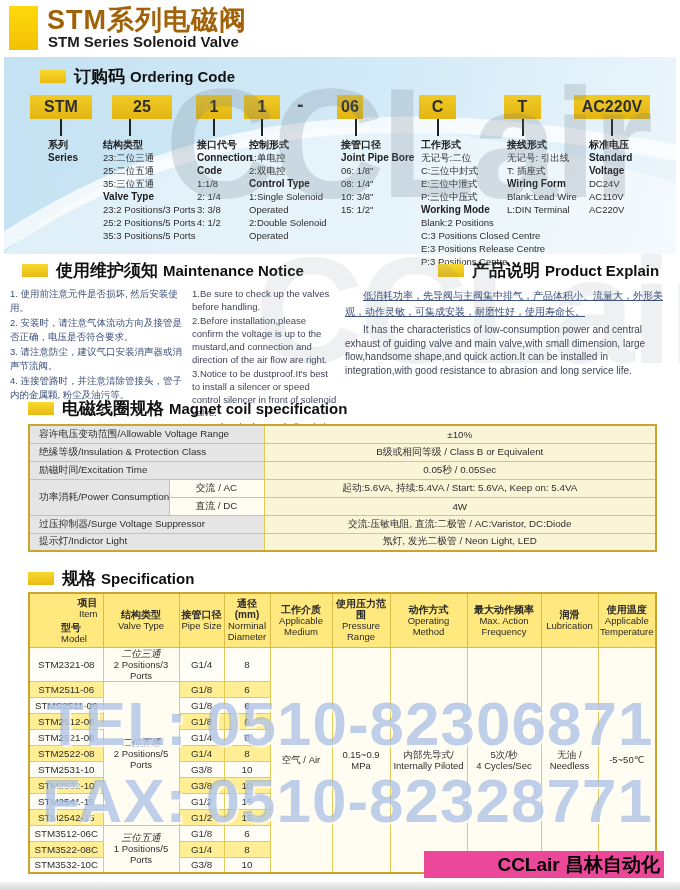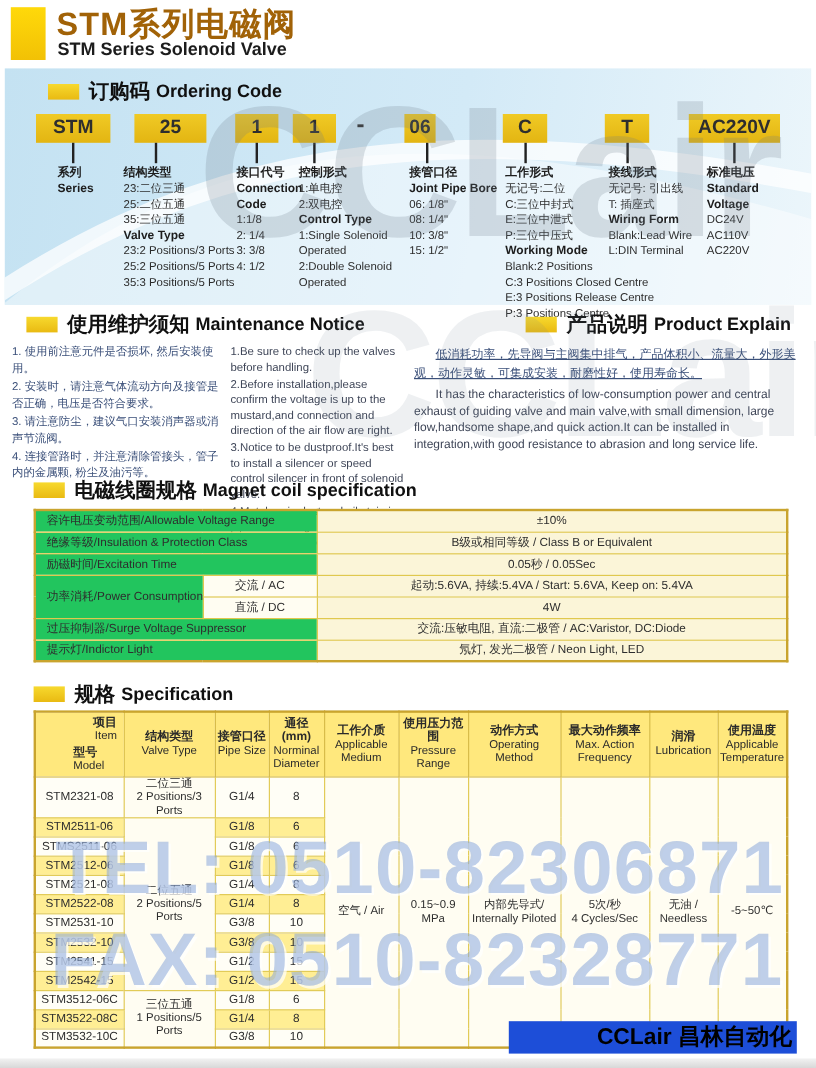--- a/index.html
+++ b/index.html
@@ -39,51 +39,51 @@
   .notice-en p { margin-bottom:1px; }
   .explain-body { position:absolute; left:345px; top:288px; width:330px; }
   .explain-cn { font-size:10px; line-height:16px; color:#3a4f79; text-indent:1.8em;text-decoration:underline; }
   .explain-en { font-size:10px; line-height:13.5px; color:#3f4658; text-indent:1.8em; margin-top:3px; }
 
   
   .coil-table { position:absolute; left:28px; top:424px; width:627px; border-collapse:collapse;
     border:2px solid #c9a42e; table-layout:fixed; }
   .coil-table tr { height:18px; }
   .coil-table td { border:1px solid #e0c84e; font-size:9.8px; color:#2e2e2e; overflow:hidden; white-space:nowrap; }
-  .coil-table td.lbl { background:#22c55e; text-align:left; padding-left:9px; }
+  .coil-table td.lbl { background:#e5e5e5; text-align:left; padding-left:9px; }
   .coil-table td.sub { background:#fffdf2; text-align:center; }
   .coil-table td.val { background:#fbf5d8; text-align:center; }
 
   
   .spec-table { position:absolute; left:28px; top:592px; width:627px; border-collapse:collapse;
     border:2px solid #c9a42e; table-layout:fixed; }
   .spec-table th { background:#ffe87d; border:1px solid #d8bc4a; font-size:9.5px; color:#2a2a2a;
     font-weight:400; height:54px; vertical-align:middle; line-height:11px; padding:1px; }
   .spec-table th .cn { font-weight:700; font-size:10px; }
   .spec-table tbody tr { height:16px; }
   .spec-table td { border:1px solid #e2cb58; font-size:9.8px; color:#2e2e2e; text-align:center;
     overflow:hidden; background:#fffef6; }
   .spec-table tbody tr:nth-child(even) td.c { background:#ffee94; }
   .spec-table td.m { background:#fffdf2; line-height:11px; font-size:9.5px; }
-  .spec-table td.m .cn { font-size:9.8px; }
+  .spec-table td.m .cn { font-size:9.8px;font-style:italic; }
   .th-model { position:relative;
     background-image:linear-gradient(to bottom right,transparent 49.5%,#c9ae45 49.5%,#c9ae45 50.6%,transparent 50.6%); }
   .th-model .item-lbl { position:absolute; top:3px; right:5px; text-align:right; line-height:11px; }
   .th-model .model-lbl { position:absolute; bottom:3px; left:5px; text-align:left; line-height:11px;margin-left:26px; }
 
   
   .wm { position:absolute; pointer-events:none; white-space:nowrap; font-weight:700; }
   .wm-cclair-1 { left:165px; top:55px; font-size:155px; color:rgba(110,122,138,0.22); letter-spacing:-4px; }
   .wm-cclair-2 { left:255px; top:225px; font-size:150px; color:rgba(118,128,144,0.12); letter-spacing:-4px; }
   .wm-tel { left:46px; top:688px; font-size:62px; color:rgba(138,168,218,0.55); letter-spacing:1px;
     text-shadow:2px 2px 0 rgba(255,255,255,0.7); }
   .wm-fax { left:42px; top:765px; font-size:62px; color:rgba(138,168,218,0.55); letter-spacing:1px;
     text-shadow:2px 2px 0 rgba(255,255,255,0.7); }
   .brand-footer { position:absolute; right:16px; top:851px; width:240px; height:27px; line-height:27px;
-    background:#1d4ed8; text-align:right; font-size:19px; font-weight:700; color:#000; padding-right:4px; }
+    background:#ec4899; text-align:right; font-size:19px; font-weight:700; color:#000; padding-right:4px; }
   .bottom-strip { position:absolute; left:0; top:882px; width:680px; height:8px;
     background:linear-gradient(#f2f2f2,#d8d8d8); }
 </style>
 </head>
 <body>
 
 <div class="page">
 
   <div class="doc-header">
     <div class="hdr-square"></div>

